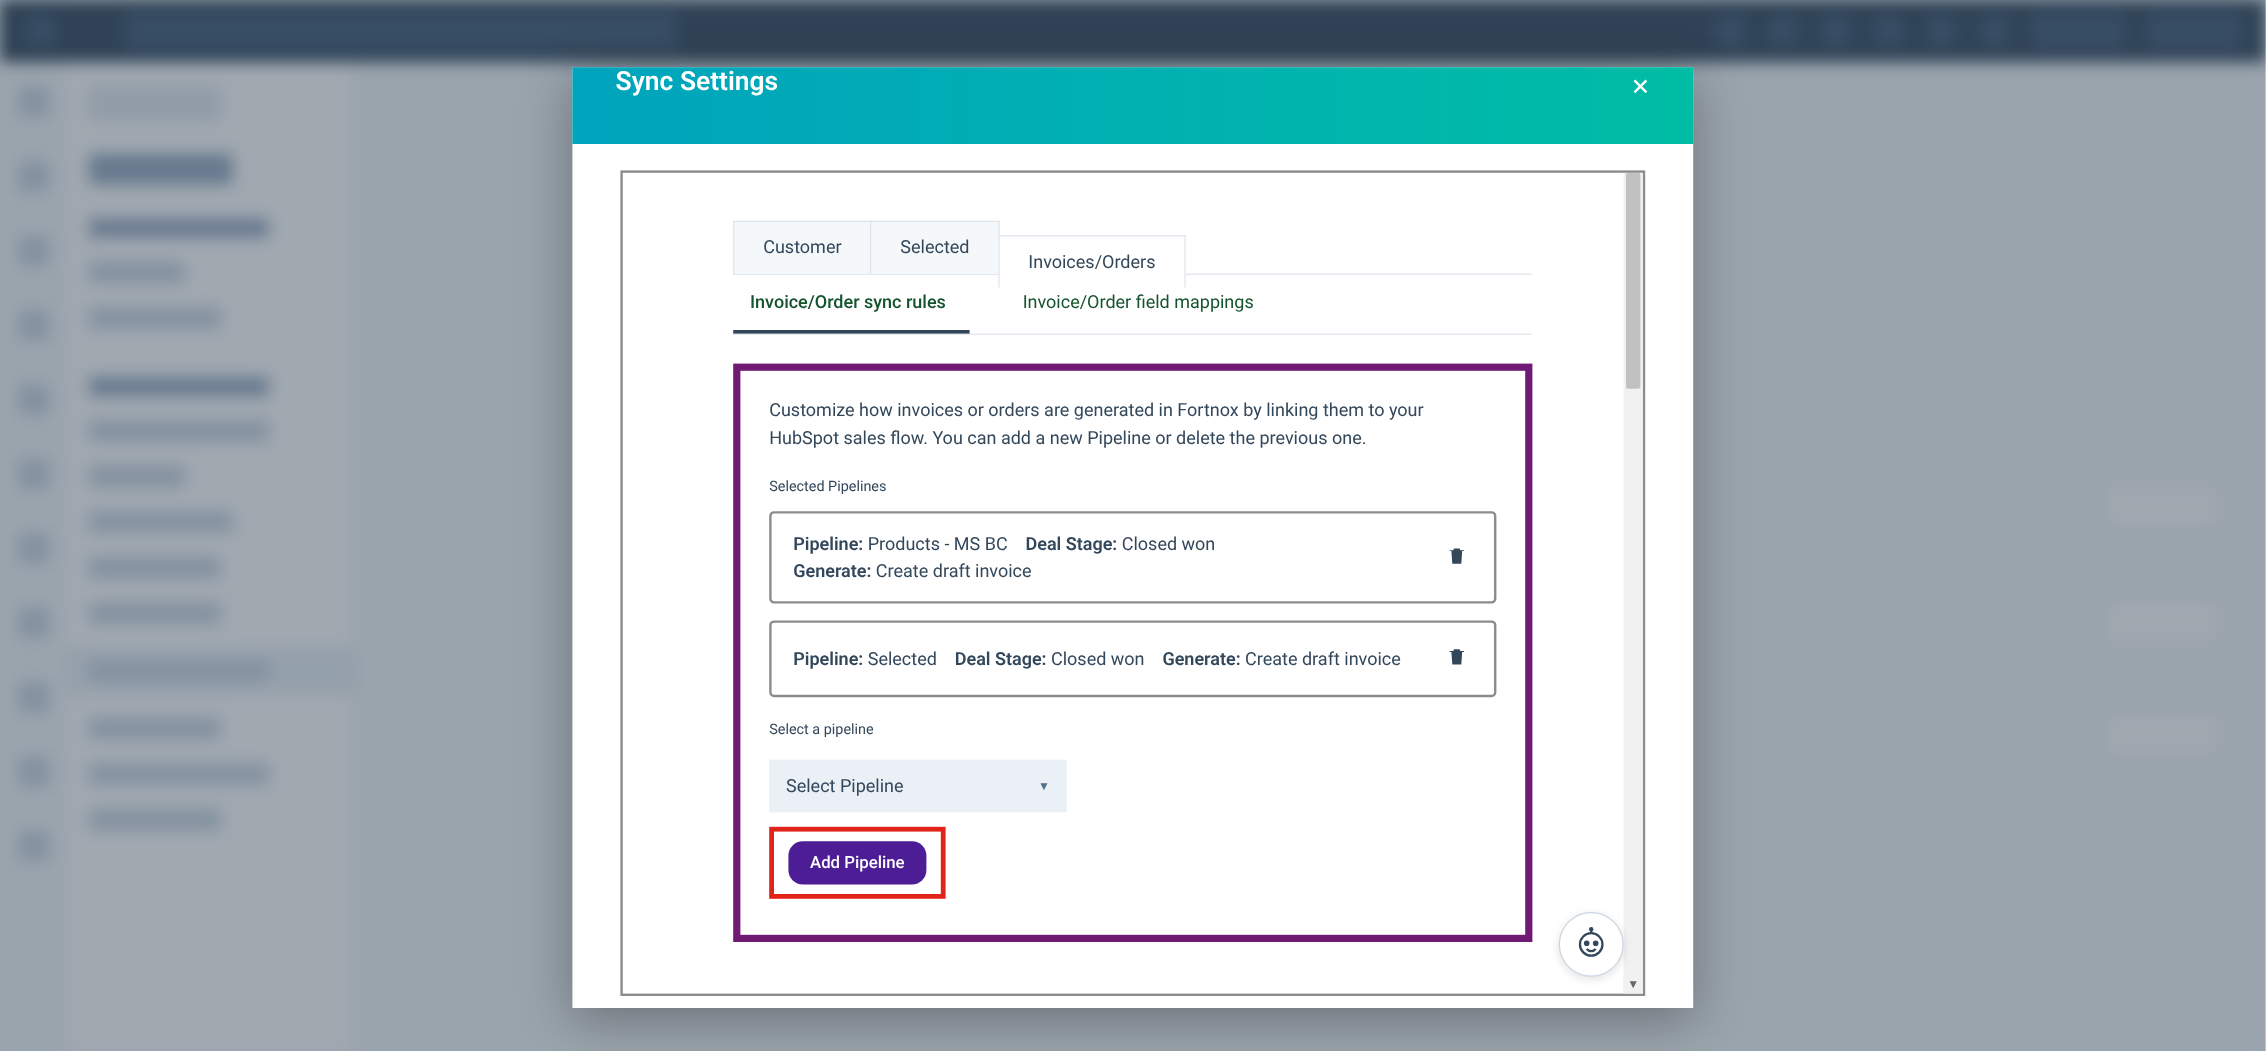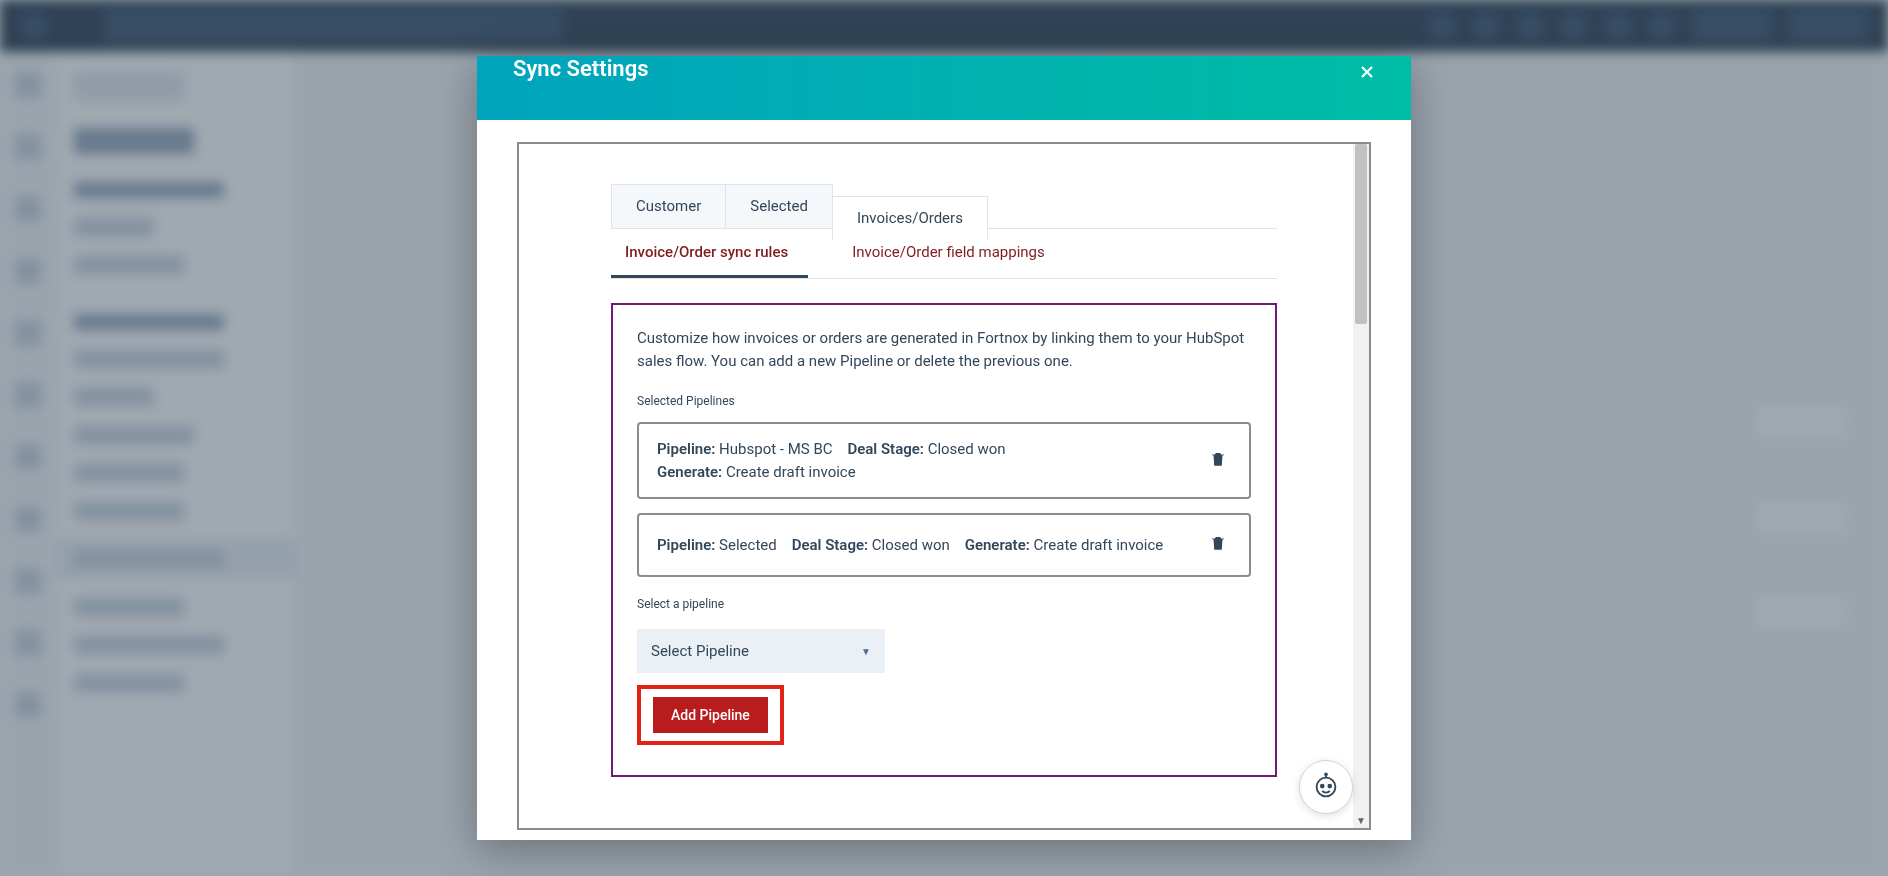--- a/index.html
+++ b/index.html
@@ -40,38 +40,38 @@
 .inner-scroll { position:absolute; top:0; right:0; bottom:0; width:16px; background:#f1f1f1;}
 .inner-scroll .thumb { position:absolute; top:0; left:2px; right:2px; height:180px; background:#c1c1c1; border-radius:2px;}
 .inner-scroll .arrow { position:absolute; left:0; right:0; height:16px; background:#f1f1f1; display:flex; align-items:center; justify-content:center; color:#666; font-size:10px;}
 .inner-scroll .arrow.down{bottom:0;}
 
 .tabs-main { display: flex; border-bottom: 1px solid #dfe3eb; }
 .tab-main { padding: 12px 24px; border: 1px solid #dfe3eb; border-bottom: none; background: #f5f8fa; color: #33475b; font-size: 15px; cursor: pointer; margin-right:-1px;}
 .tab-main.active { background: #fff; border-bottom: 1px solid #fff; position: relative; top: 12px; }
 
 .tabs-sub { display: flex; border-bottom: 1px solid #dfe3eb; margin-top: 0; }
-.tab-sub { padding: 14px 20px 14px 14px; color: #7f1d1d; font-size: 15px; cursor: pointer; border-bottom: 3px solid transparent; margin-right: 30px;}
+.tab-sub { padding: 14px 20px 14px 14px; color: #14532d; font-size: 15px; cursor: pointer; border-bottom: 3px solid transparent; margin-right: 30px;}
 .tab-sub.active { border-bottom: 3px solid #33475b; font-weight: 500; }
 
-.content-box { border: 2px solid #701a75; margin-top: 24px; padding: 22px 24px 30px 24px; }
+.content-box { border: 6px solid #701a75; margin-top: 24px; padding: 22px 24px 30px 24px; }
 .desc { color: #33475b; font-size: 15px; line-height: 1.5; margin-bottom: 22px; }
 .label { color: #33475b; font-size: 12px; margin-bottom: 14px; }
 
 .pipeline-card { border: 2px solid #8c8c8c; border-radius: 4px; padding: 14px 18px; margin-bottom: 14px; display: flex; justify-content: space-between; align-items: center; }
 .pipeline-text { color: #33475b; font-size: 15px; line-height: 1.5; }
 .pipeline-text b { font-weight: 600; }
 .trash { cursor: pointer; color: #33475b; padding:4px;}
 .trash svg { width: 18px; height: 20px; }
 
 .select-box { display: inline-flex; align-items: center; justify-content: space-between; width: 248px; height: 44px; background: #eaf0f6; border: none; padding: 0 14px; color: #33475b; font-size: 15px; cursor: pointer; margin-top: 4px;}
 .select-box .caret { font-size: 10px; color: #516f90; }
 
 .add-btn-wrap { display: inline-block; border: 4px solid #e2231a; padding: 8px 12px; margin-top: 12px; }
-.add-btn { background: #b91c1c; color: #fff; border: none; border-radius: 0; padding: 10px 18px; font-size: 14px; font-weight: 500; cursor: pointer; }
+.add-btn { background: #4c1d95; color: #fff; border: none; border-radius: 12px; padding: 10px 18px; font-size: 14px; font-weight: 500; cursor: pointer; }
 
 .chat-bubble { position: absolute; right: 58px; bottom: 26px; width: 54px; height: 54px; background: #fff; border: 1px solid #cbd6e2; border-radius: 50%; display: flex; align-items: center; justify-content: center; box-shadow: 0 2px 8px rgba(0,0,0,0.12); cursor:pointer;}
 .chat-bubble svg { width: 30px; height: 30px; }
 </style>
 </head>
 <body>
 
 <div class="bg-layer">
   <div class="bg-topbar">
     <div class="dot"></div>
@@ -151,21 +151,21 @@
         <div class="tab-sub">Invoice/Order field mappings</div>
       </div>
 
       <div class="content-box">
         <div class="desc">Customize how invoices or orders are generated in Fortnox by linking them to your HubSpot sales flow. You can add a new Pipeline or delete the previous one.</div>
         <div class="label">Selected Pipelines</div>
 
         <div class="pipeline-card">
           <div class="pipeline-text">
             <b>Pipeline:</b>
-            <span>Hubspot - MS BC</span>
+            <span>Products - MS BC</span>
             &nbsp;&nbsp;
             <b>Deal Stage:</b>
             <span>Closed won</span>
             <br>
             <b>Generate:</b>
             <span>Create draft invoice</span>
           </div>
           <div class="trash">
             <svg viewBox="0 0 24 24" fill="currentColor">
                 <path d="M6 7h12l-1 14H7L6 7zm3-3h6l1 2H8l1-2zM4 6h16v1H4z"></path>

